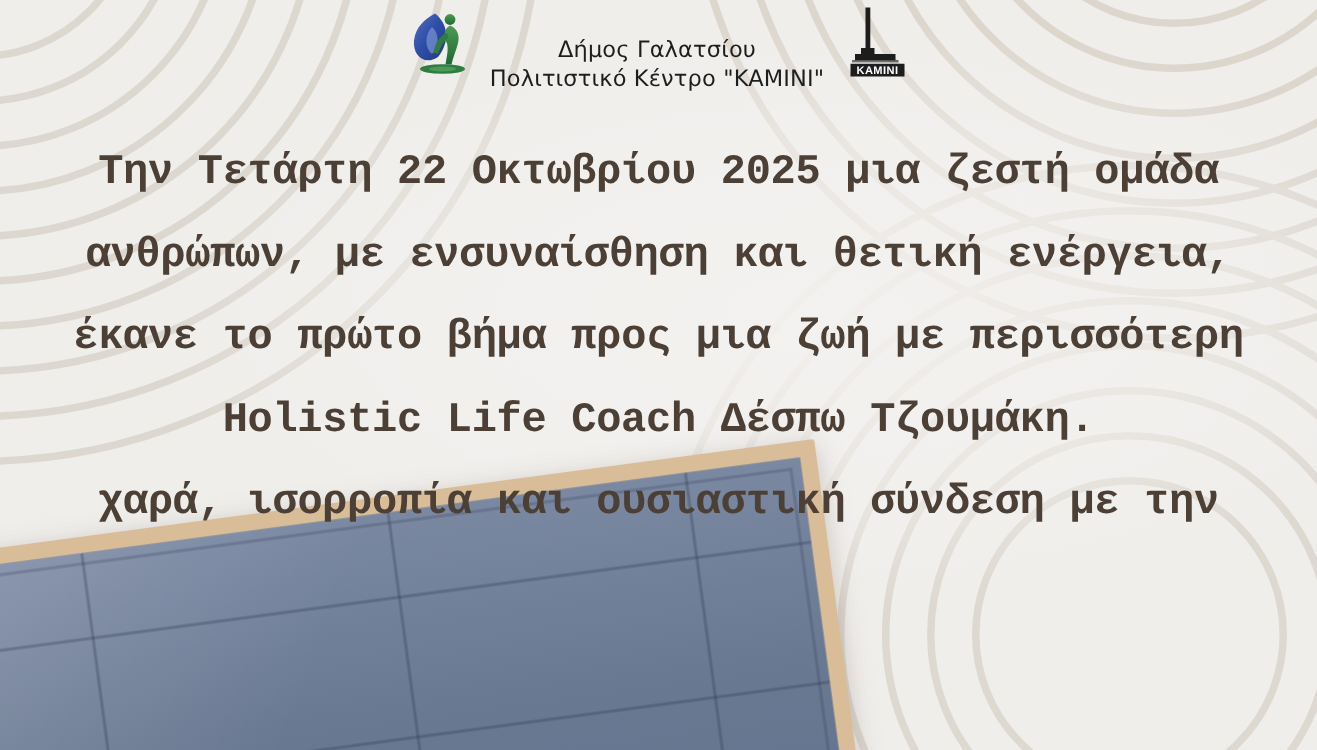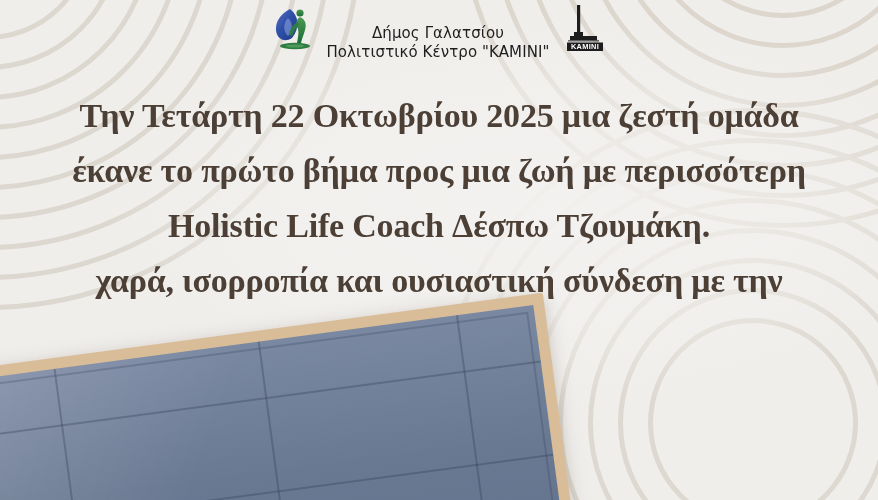--- a/index.html
+++ b/index.html
@@ -93,23 +93,23 @@
   }
 
   
   .body-text{
     position:absolute;
     top:88px;
     left:0;right:0;
     z-index:5;
     text-align:center;
     color:#4c3f35;
-    font-family:Liberation Serif, serif;
+    font-family:Liberation Mono, monospace;
     font-weight:bold;
-    font-size:34px;
+    font-size:28px;
     line-height:55px;
     letter-spacing:-.2px;
     padding:0 26px;
   }
   .body-text .ln{
     display:block;
     white-space:nowrap;
   }
 
   
@@ -235,20 +235,21 @@
       <rect x="4" y="37" width="31" height="1.6" fill="#1d1d1d" opacity=".6"></rect>
 
       <rect x="3" y="39.5" width="36" height="8.5" fill="#1d1d1d"></rect>
       <text x="21" y="46.2" text-anchor="middle" font-family="'Liberation Sans', sans-serif" font-size="7.4" font-weight="bold" letter-spacing=".3" fill="#ffffff">KAMINI</text>
     </svg>
 
   </div>
 
   <div class="body-text">
     <span class="ln">Την Τετάρτη 22 Οκτωβρίου 2025 μια ζεστή ομάδα</span>
+    <span class="ln">ανθρώπων, με ενσυναίσθηση και θετική ενέργεια,</span>
     <span class="ln">έκανε το πρώτο βήμα προς μια ζωή με περισσότερη</span>
     <span class="ln">Holistic Life Coach Δέσπω Τζουμάκη.</span>
     <span class="ln">χαρά, ισορροπία και ουσιαστική σύνδεση με την</span>
   </div>
 
   <div class="photo-wrap">
     <div class="photo-frame">
       <div class="photo-frame-inner">
         <div class="photo-shade"></div>
         <div class="panel-edge"></div>

